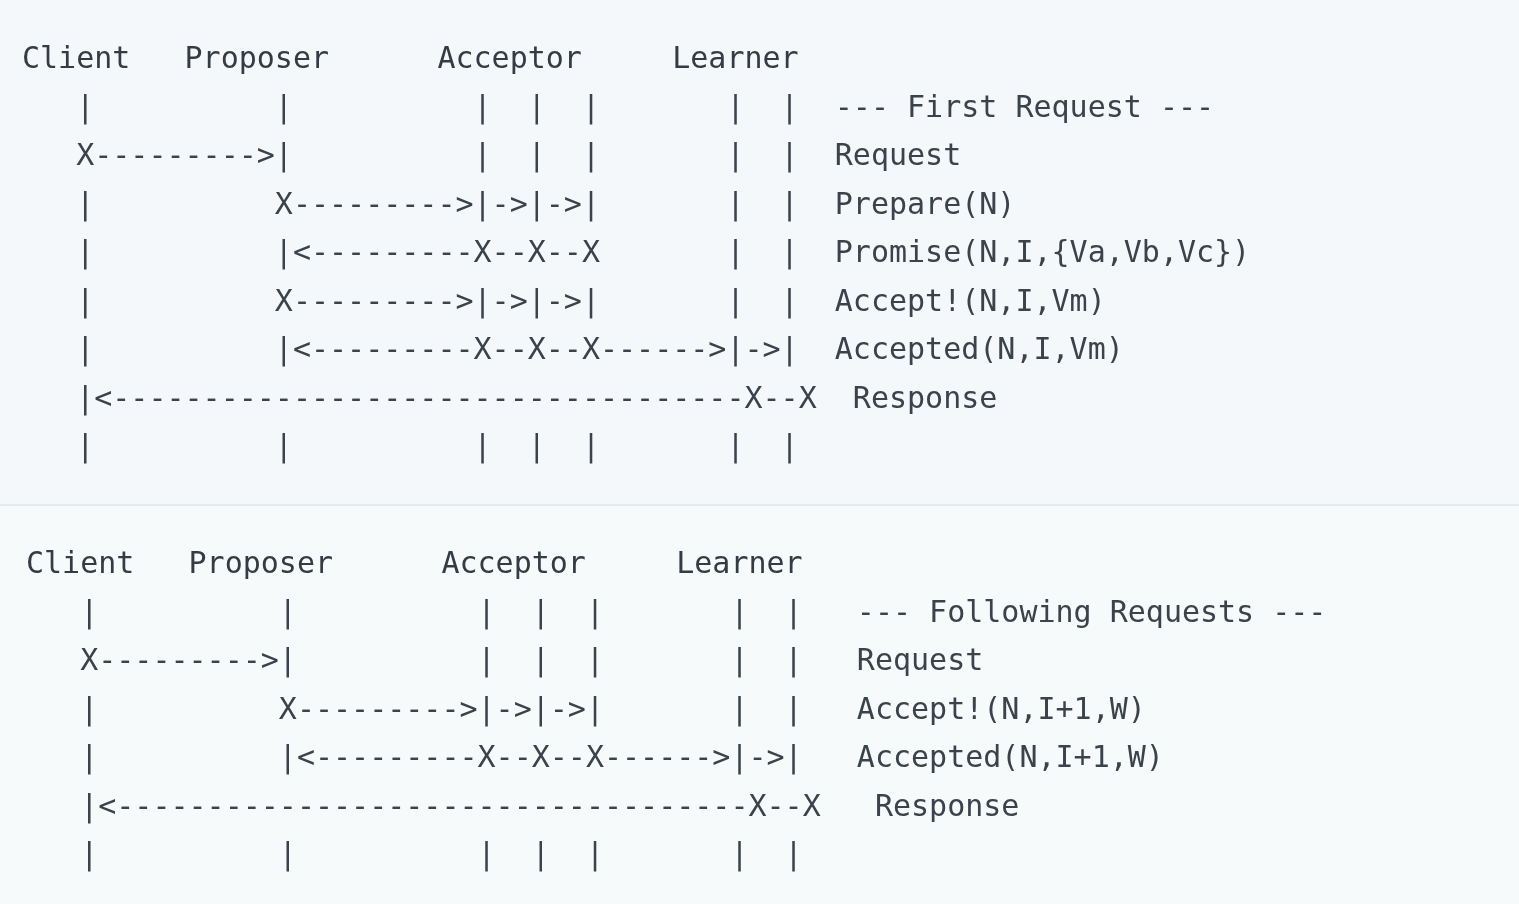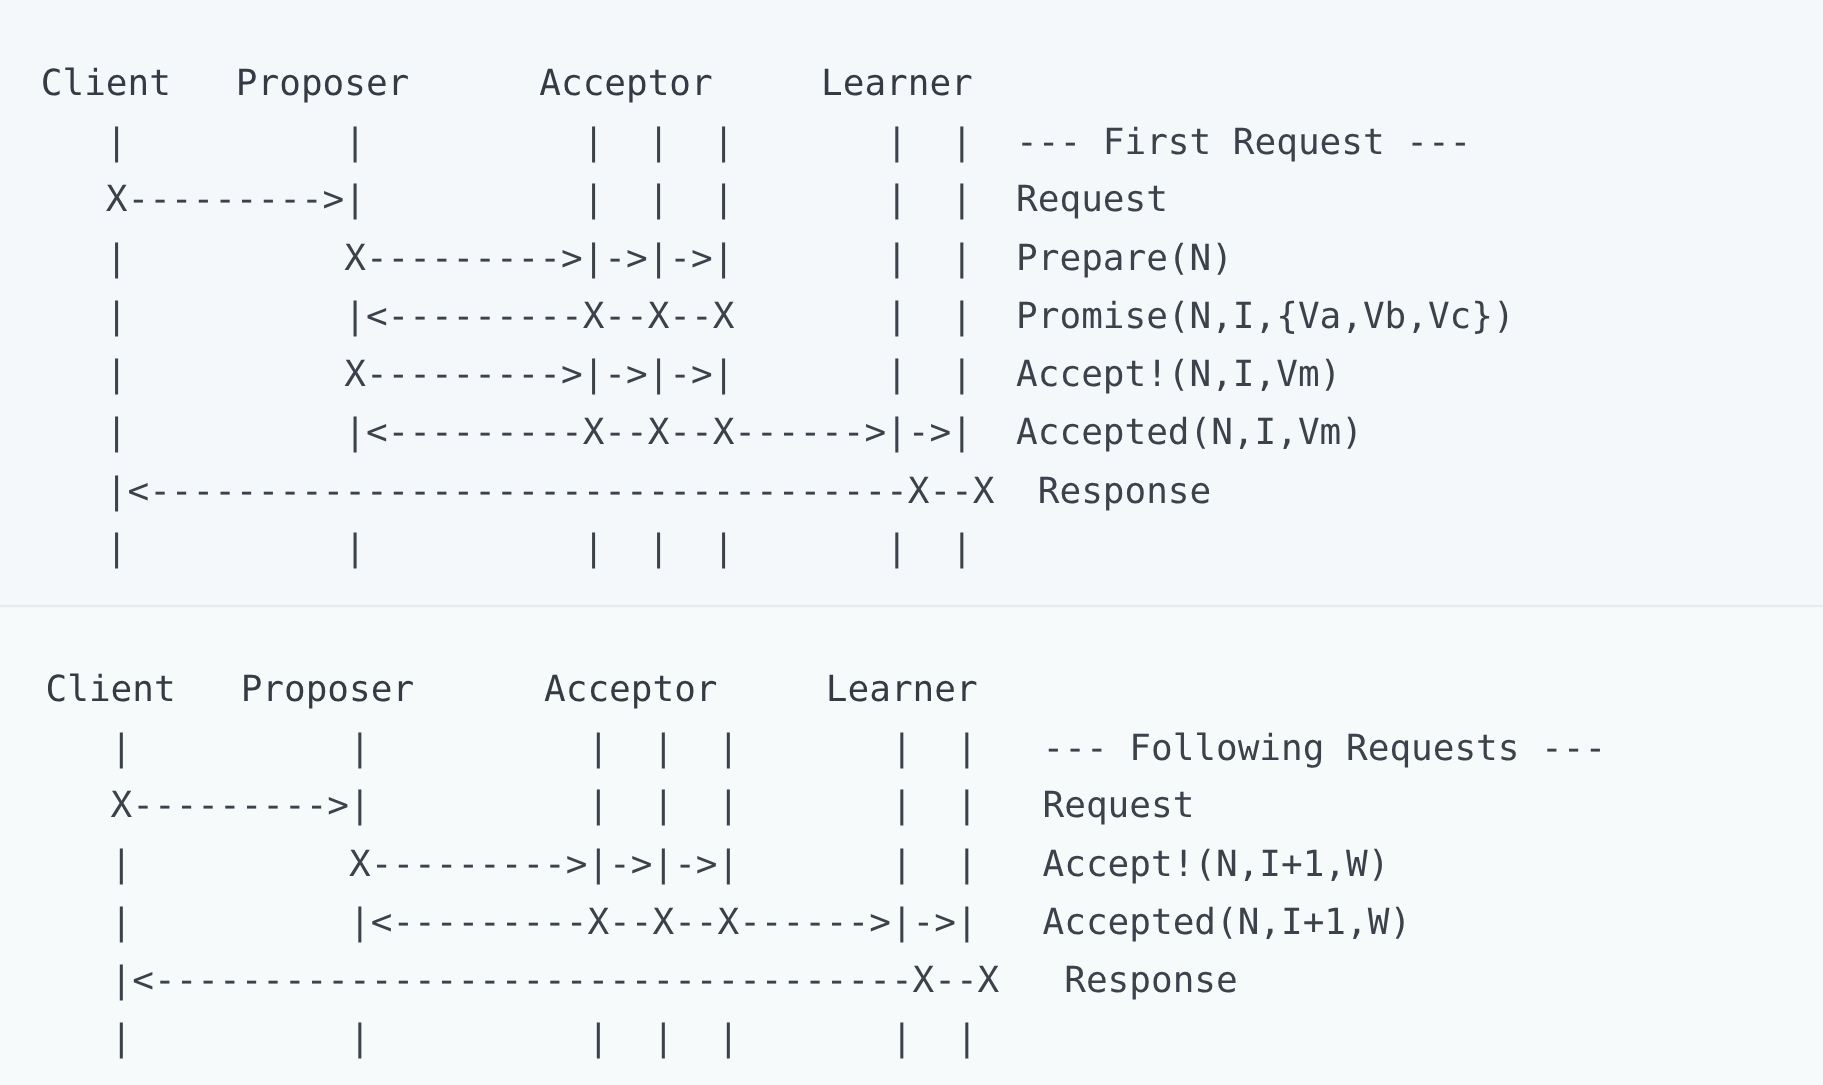--- a/index.html
+++ b/index.html
@@ -40,21 +40,21 @@
   }
 
   .ascii {
     position: absolute;
     white-space: pre;
     font-family: "DejaVu Sans Mono", "Liberation Mono", monospace;
     font-size: 30px;
     line-height: 48.5px;
     letter-spacing: 0px;
     color: #3b424b;
-    margin: 12px;
+    margin: 0;
     -webkit-font-smoothing: antialiased;
   }
   .ascii-first  { left: 22px; top: 34px; }
   .ascii-second { left: 26px; top: 539px; }
 
   
   .row {
     white-space: pre;
     height: 48.5px;
     font-size: 30px;

